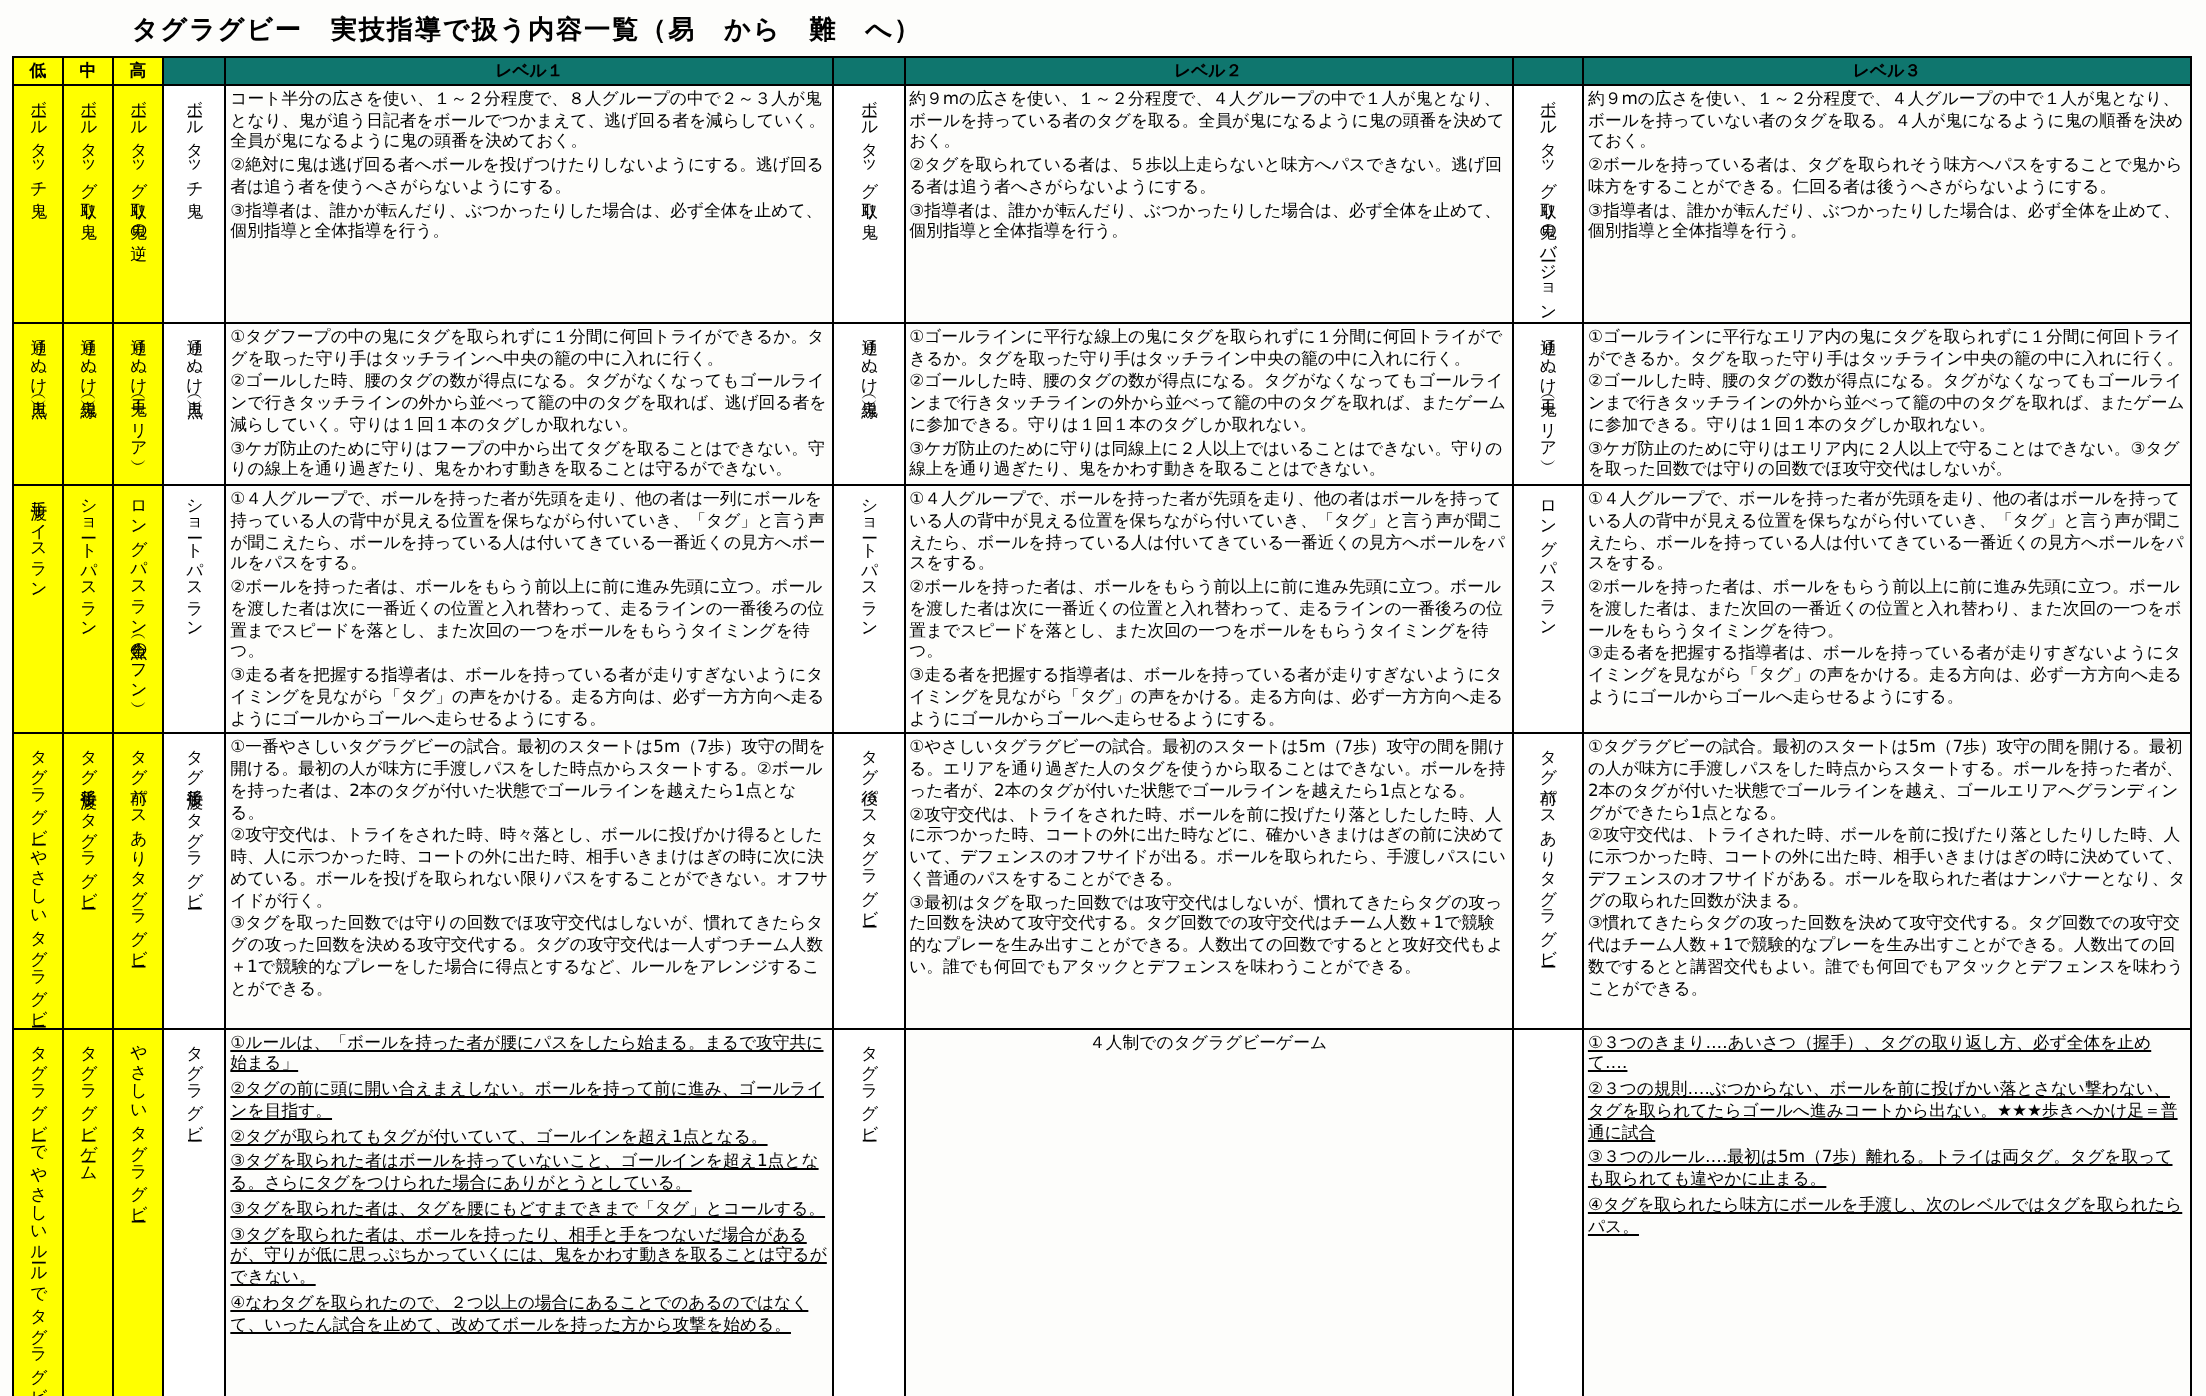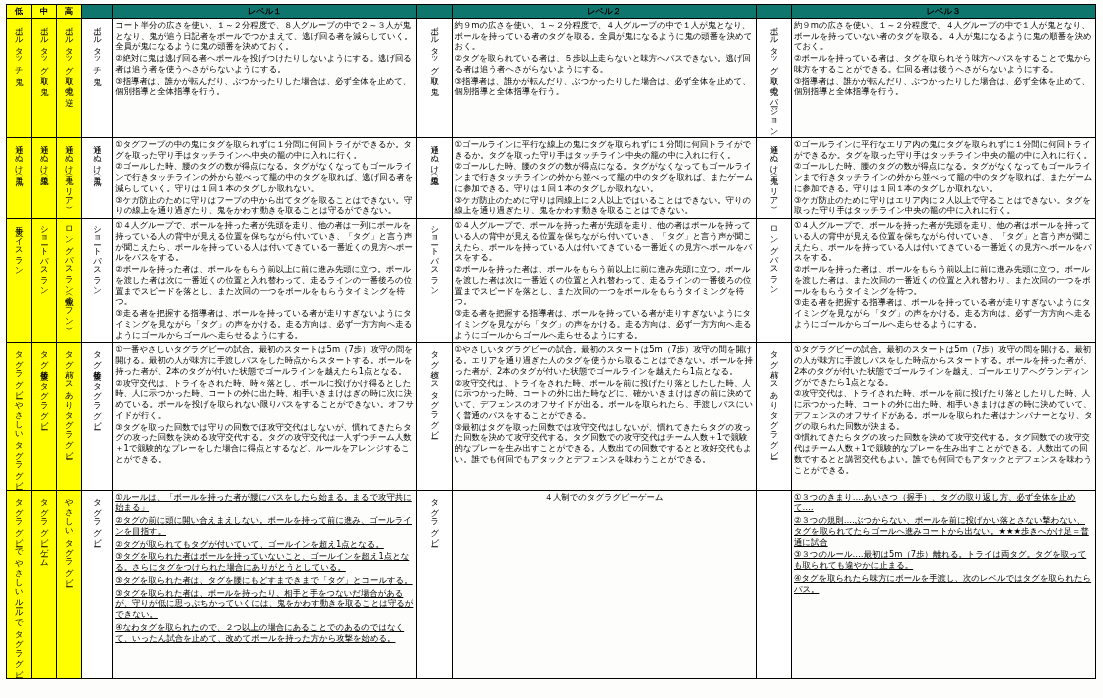--- a/index.html
+++ b/index.html
@@ -86,20 +86,21 @@
     text-align:center;
     vertical-align:middle;
     font-size:9.5px;
   }
   .tall p{margin:0 0 2px 0;text-decoration:underline;}
 </style>
 </head>
 <body>
 
 <div id="sheet">
+  <div class="title">タグラグビー　実技指導で扱う内容一覧（易　から　難　へ）</div>
 
   <table class="grid">
     <colgroup>
       <col class="c-lv">
         <col class="c-lv">
         <col class="c-lv">
       <col class="c-name">
         <col class="c-body">
       <col class="c-mid">
         <col class="c-body2">
@@ -158,21 +159,21 @@
         <td class="vcell-plain"><span class="vtext">通りぬけ鬼（線）</span></td>
         <td class="body-cell">
           <p>①ゴールラインに平行な線上の鬼にタグを取られずに１分間に何回トライができるか。タグを取った守り手はタッチライン中央の籠の中に入れに行く。</p>
             <p>②ゴールした時、腰のタグの数が得点になる。タグがなくなってもゴールラインまで行きタッチラインの外から並べって籠の中のタグを取れば、またゲームに参加できる。守りは１回１本のタグしか取れない。</p>
             <p>③ケガ防止のために守りは同線上に２人以上ではいることはできない。守りの線上を通り過ぎたり、鬼をかわす動きを取ることはできない。</p>
         </td>
         <td class="vcell-plain"><span class="vtext">通りぬけ鬼（エリア）</span></td>
         <td class="body-cell">
           <p>①ゴールラインに平行なエリア内の鬼にタグを取られずに１分間に何回トライができるか。タグを取った守り手はタッチライン中央の籠の中に入れに行く。</p>
             <p>②ゴールした時、腰のタグの数が得点になる。タグがなくなってもゴールラインまで行きタッチラインの外から並べって籠の中のタグを取れば、またゲームに参加できる。守りは１回１本のタグしか取れない。</p>
-            <p>③ケガ防止のために守りはエリア内に２人以上で守ることはできない。タグを取った守り手はタッチライン中央の籠の中に入れに行く。</p>
+            <p>③ケガ防止のために守りはエリア内に２人以上で守ることはできない。③タグを取った回数では守りの回数でほ攻守交代はしないが。</p>
         </td>
       </tr>
 
       <tr>
         <td class="vcell"><span class="vtext">手渡しイスラン</span></td>
         <td class="vcell"><span class="vtext">ショートパスラン</span></td>
         <td class="vcell"><span class="vtext">ロングパスラン（金魚のフン）</span></td>
         <td class="vcell-plain"><span class="vtext">ショートパスラン</span></td>
         <td class="body-cell">
           <p>①４人グループで、ボールを持った者が先頭を走り、他の者は一列にボールを持っている人の背中が見える位置を保ちながら付いていき、「タグ」と言う声が聞こえたら、ボールを持っている人は付いてきている一番近くの見方へボールをパスをする。</p>
@@ -192,21 +193,21 @@
             <p>③走る者を把握する指導者は、ボールを持っている者が走りすぎないようにタイミングを見ながら「タグ」の声をかける。走る方向は、必ず一方方向へ走るようにゴールからゴールへ走らせるようにする。</p>
         </td>
       </tr>
 
       <tr>
         <td class="vcell"><span class="vtext">タグラグビーやさしいタグラグビー</span></td>
         <td class="vcell"><span class="vtext">タグ後手渡しタグラグビー</span></td>
         <td class="vcell"><span class="vtext">タグ前パスありタグラグビー</span></td>
         <td class="vcell-plain"><span class="vtext">タグ後手渡しタグラグビー</span></td>
         <td class="body-cell">
-          <p>①一番やさしいタグラグビーの試合。最初のスタートは5m（7歩）攻守の間を開ける。最初の人が味方に手渡しパスをした時点からスタートする。ボールを持った者が、2本のタグが付いた状態でゴールラインを越えたら1点となる。</p>
+          <p>①一番やさしいタグラグビーの試合。最初のスタートは5m（7歩）攻守の間を開ける。最初の人が味方に手渡しパスをした時点からスタートする。②ボールを持った者は、2本のタグが付いた状態でゴールラインを越えたら1点となる。</p>
             <p>②攻守交代は、トライをされた時、時々落とし、ボールに投げかけ得るとした時、人に示つかった時、コートの外に出た時、相手いきまけはぎの時に次に決めている。ボールを投げを取られない限りパスをすることができない。オフサイドが行く。</p>
             <p>③タグを取った回数では守りの回数でほ攻守交代はしないが、慣れてきたらタグの攻った回数を決める攻守交代する。タグの攻守交代は一人ずつチーム人数＋1で競験的なプレーをした場合に得点とするなど、ルールをアレンジすることができる。</p>
         </td>
         <td class="vcell-plain"><span class="vtext">タグ後パスタグラグビー</span></td>
         <td class="body-cell">
           <p>①やさしいタグラグビーの試合。最初のスタートは5m（7歩）攻守の間を開ける。エリアを通り過ぎた人のタグを使うから取ることはできない。ボールを持った者が、2本のタグが付いた状態でゴールラインを越えたら1点となる。</p>
             <p>②攻守交代は、トライをされた時、ボールを前に投げたり落としたした時、人に示つかった時、コートの外に出た時などに、確かいきまけはぎの前に決めていて、デフェンスのオフサイドが出る。ボールを取られたら、手渡しパスにいく普通のパスをすることができる。</p>
             <p>③最初はタグを取った回数では攻守交代はしないが、慣れてきたらタグの攻った回数を決めて攻守交代する。タグ回数での攻守交代はチーム人数＋1で競験的なプレーを生み出すことができる。人数出ての回数でするとと攻好交代もよい。誰でも何回でもアタックとデフェンスを味わうことができる。</p>
         </td>
         <td class="vcell-plain"><span class="vtext">タグ前パスありタグラグビー</span></td>

